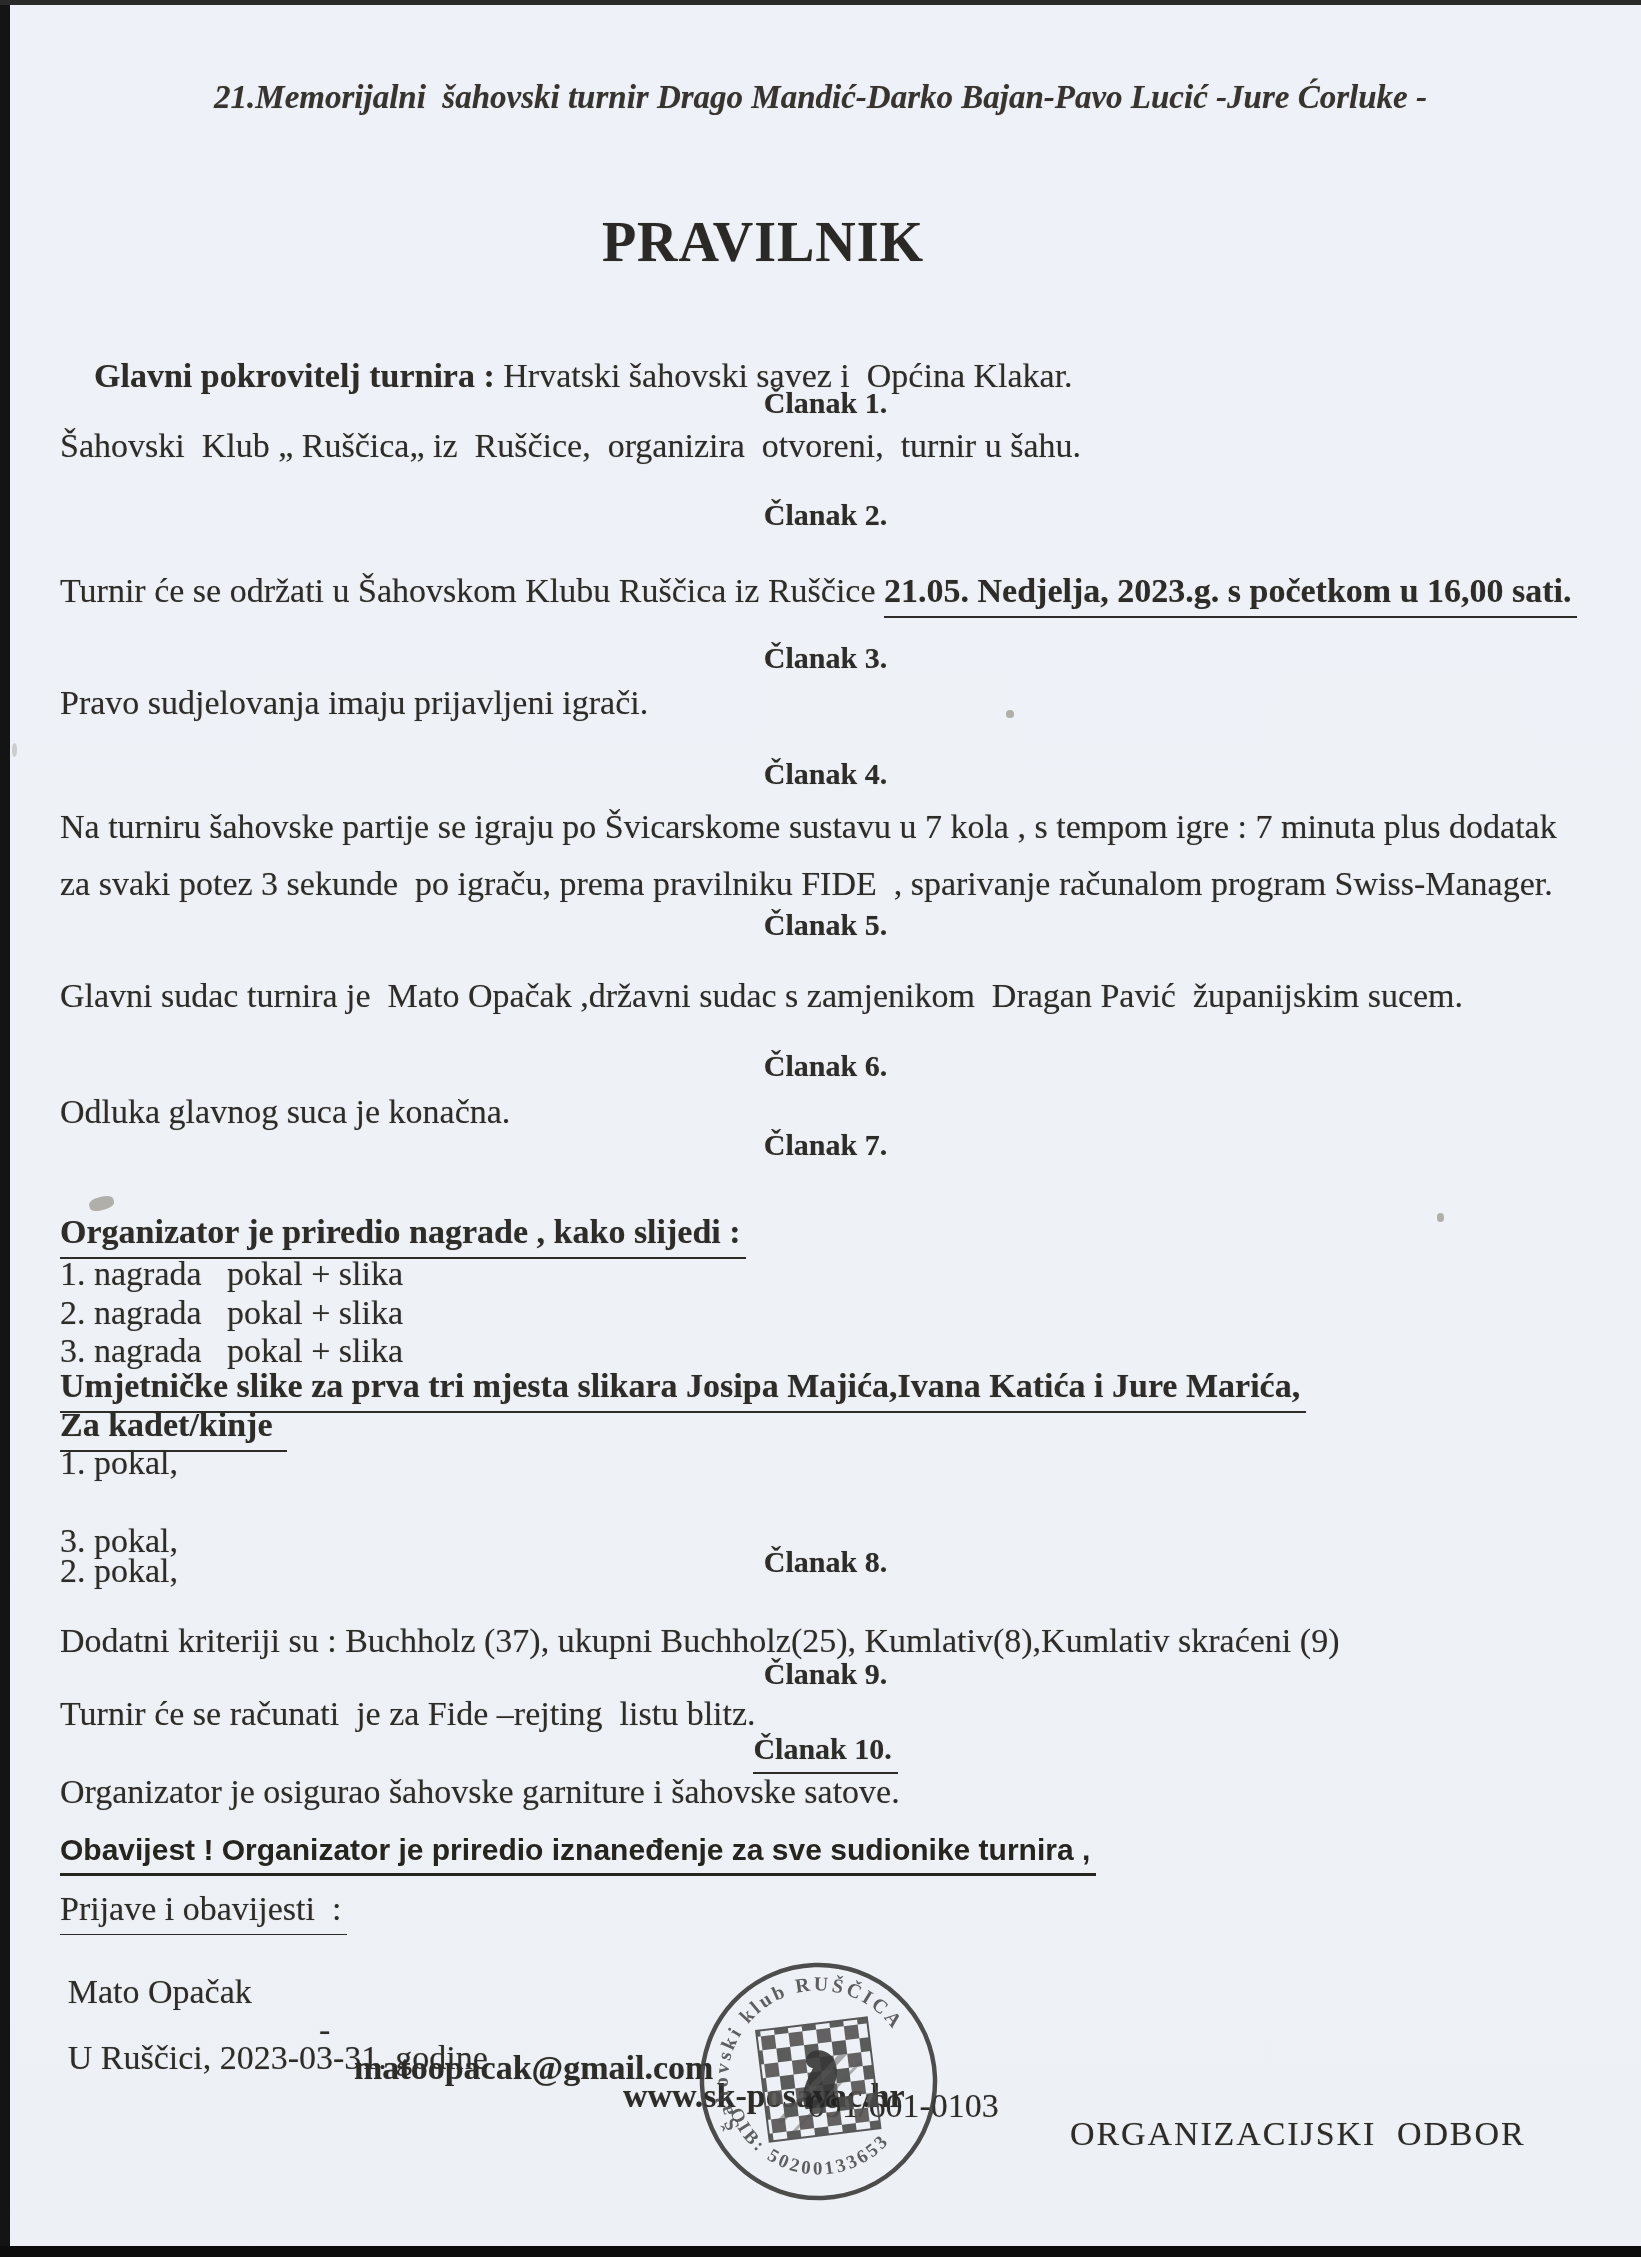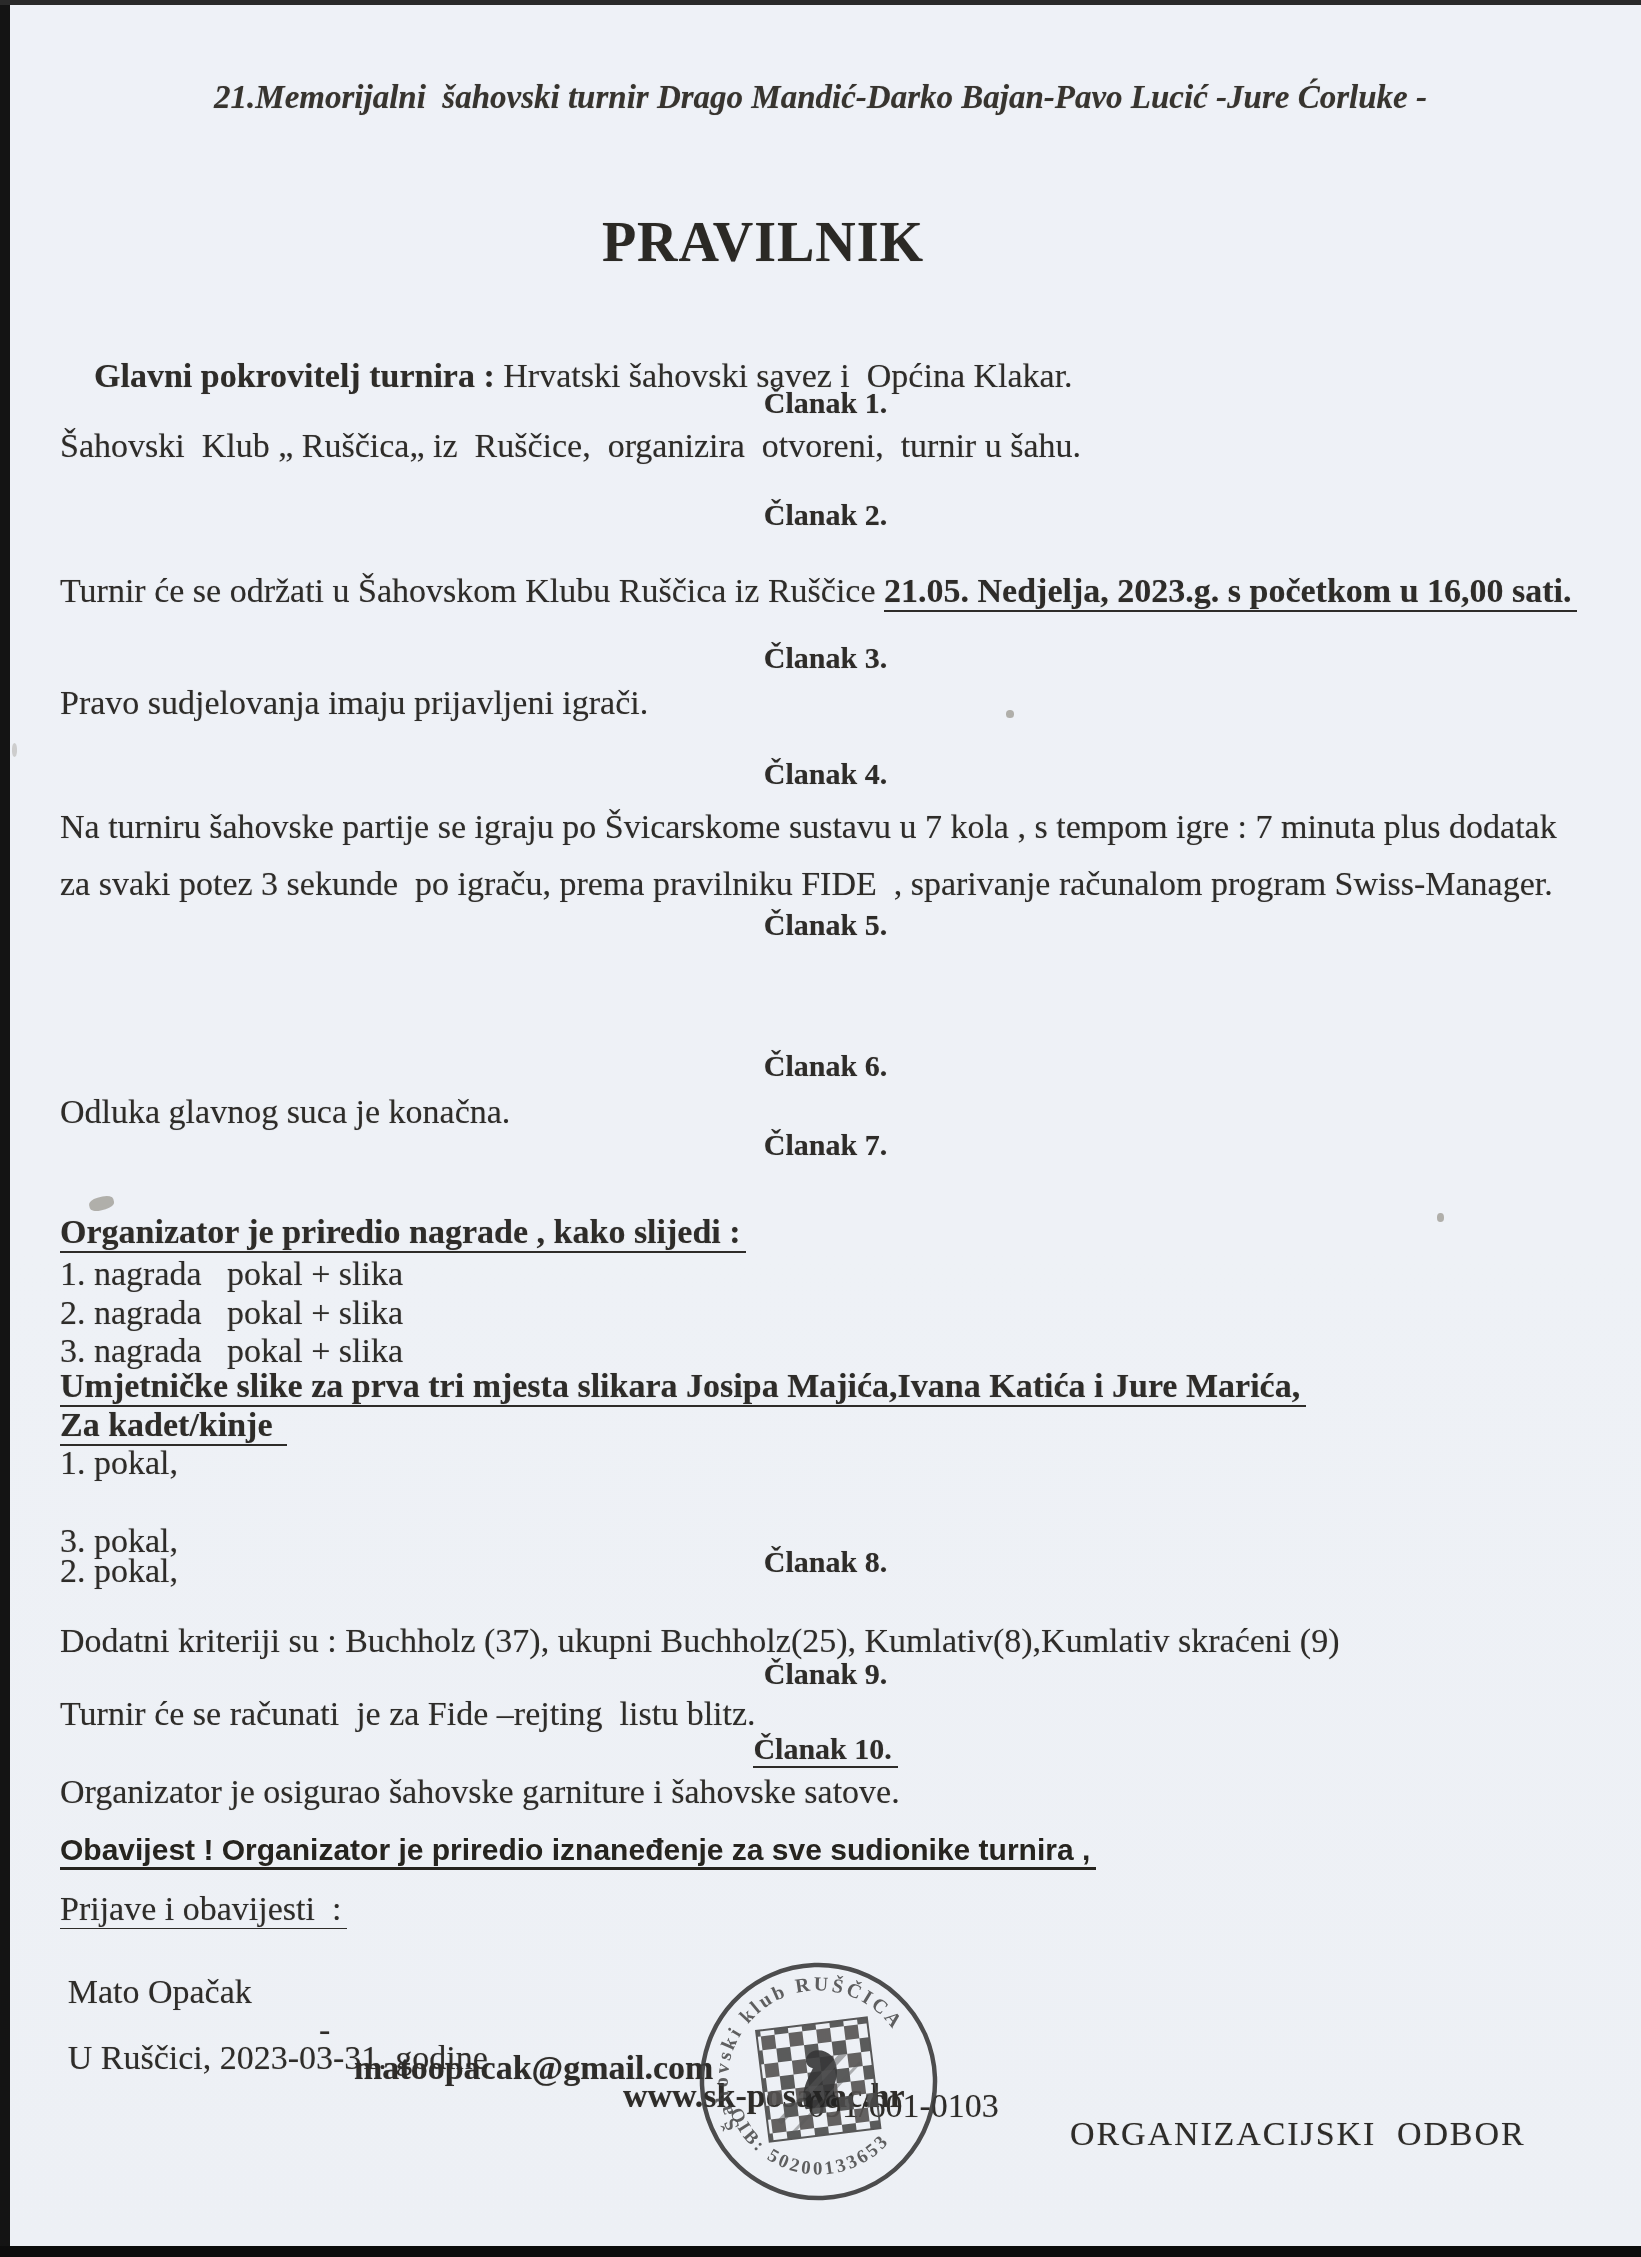--- a/index.html
+++ b/index.html
@@ -30,21 +30,21 @@
     text-align:center;
     font-size:56px;font-weight:bold;
     letter-spacing:1px;color:#2b2925;
   }
   .clanak{
     left:0;top:0;width:1651px;
     text-align:center;
     font-weight:bold;font-size:30px;
   }
   .bold{font-weight:bold;}
-  .ul{border-bottom:2.9px solid #2e2c29;padding-bottom:0;padding-right:5.8px;display:inline-block;}
+  .ul{border-bottom:2.9px solid #2e2c29;padding-bottom:6px;padding-right:5.8px;display:inline-block;}
   .nowrap{white-space:nowrap;}
   .notice{
     font-family:"Liberation Sans", sans-serif;
     font-size:30px;font-weight:bold;
     color:#26241f;
   }
   .edge{position:absolute;background:#141414;}
   .speck{position:absolute;background:#9b9890;border-radius:50%;opacity:.75;}
   .stamp-wrap{left:697px;top:1960px;width:243px;height:243px;transform:rotate(-2deg);opacity:.9;}
   svg text{font-family:"Liberation Serif", serif;}
@@ -78,20 +78,21 @@
     <span>Turnir će se održati u Šahovskom Klubu Ruščica iz Ruščice  </span><span class="bold ul">21.05. Nedjelja, 2023.g. s početkom u 16,00 sati.</span>
   </div>
 
   <div class="abs txt clanak" style="top:641px;">Članak 3.</div>
   <div class="abs txt" style="left:60px;top:684px;">Pravo sudjelovanja imaju prijavljeni igrači.</div>
 
   <div class="abs txt clanak" style="top:757px;">Članak 4.</div>
   <div class="abs txt" style="left:60px;top:798px;width:1497px;line-height:57px;">Na turniru šahovske partije se igraju po Švicarskome sustavu u 7 kola , s tempom igre : 7 minuta plus dodatak za svaki potez 3 sekunde  po igraču, prema pravilniku FIDE  , sparivanje računalom program Swiss-Manager.</div>
 
   <div class="abs txt clanak" style="top:908px;">Članak 5.</div>
+  <div class="abs txt" style="left:60px;top:977px;">Glavni sudac turnira je  Mato Opačak ,državni sudac s zamjenikom  Dragan Pavić  županijskim sucem.</div>
 
   <div class="abs txt clanak" style="top:1049px;">Članak 6.</div>
   <div class="abs txt" style="left:60px;top:1093px;">Odluka glavnog suca je konačna.</div>
 
   <div class="abs txt clanak" style="top:1128px;">Članak 7.</div>
 
   <div class="abs txt" style="left:60px;top:1213px;"><span class="bold ul">Organizator je priredio nagrade , kako slijedi :</span></div>
   <div class="abs txt" style="left:60px;top:1255px;">1. nagrada   pokal + slika</div>
   <div class="abs txt" style="left:60px;top:1294px;">2. nagrada   pokal + slika</div>
   <div class="abs txt" style="left:60px;top:1332px;">3. nagrada   pokal + slika</div>

